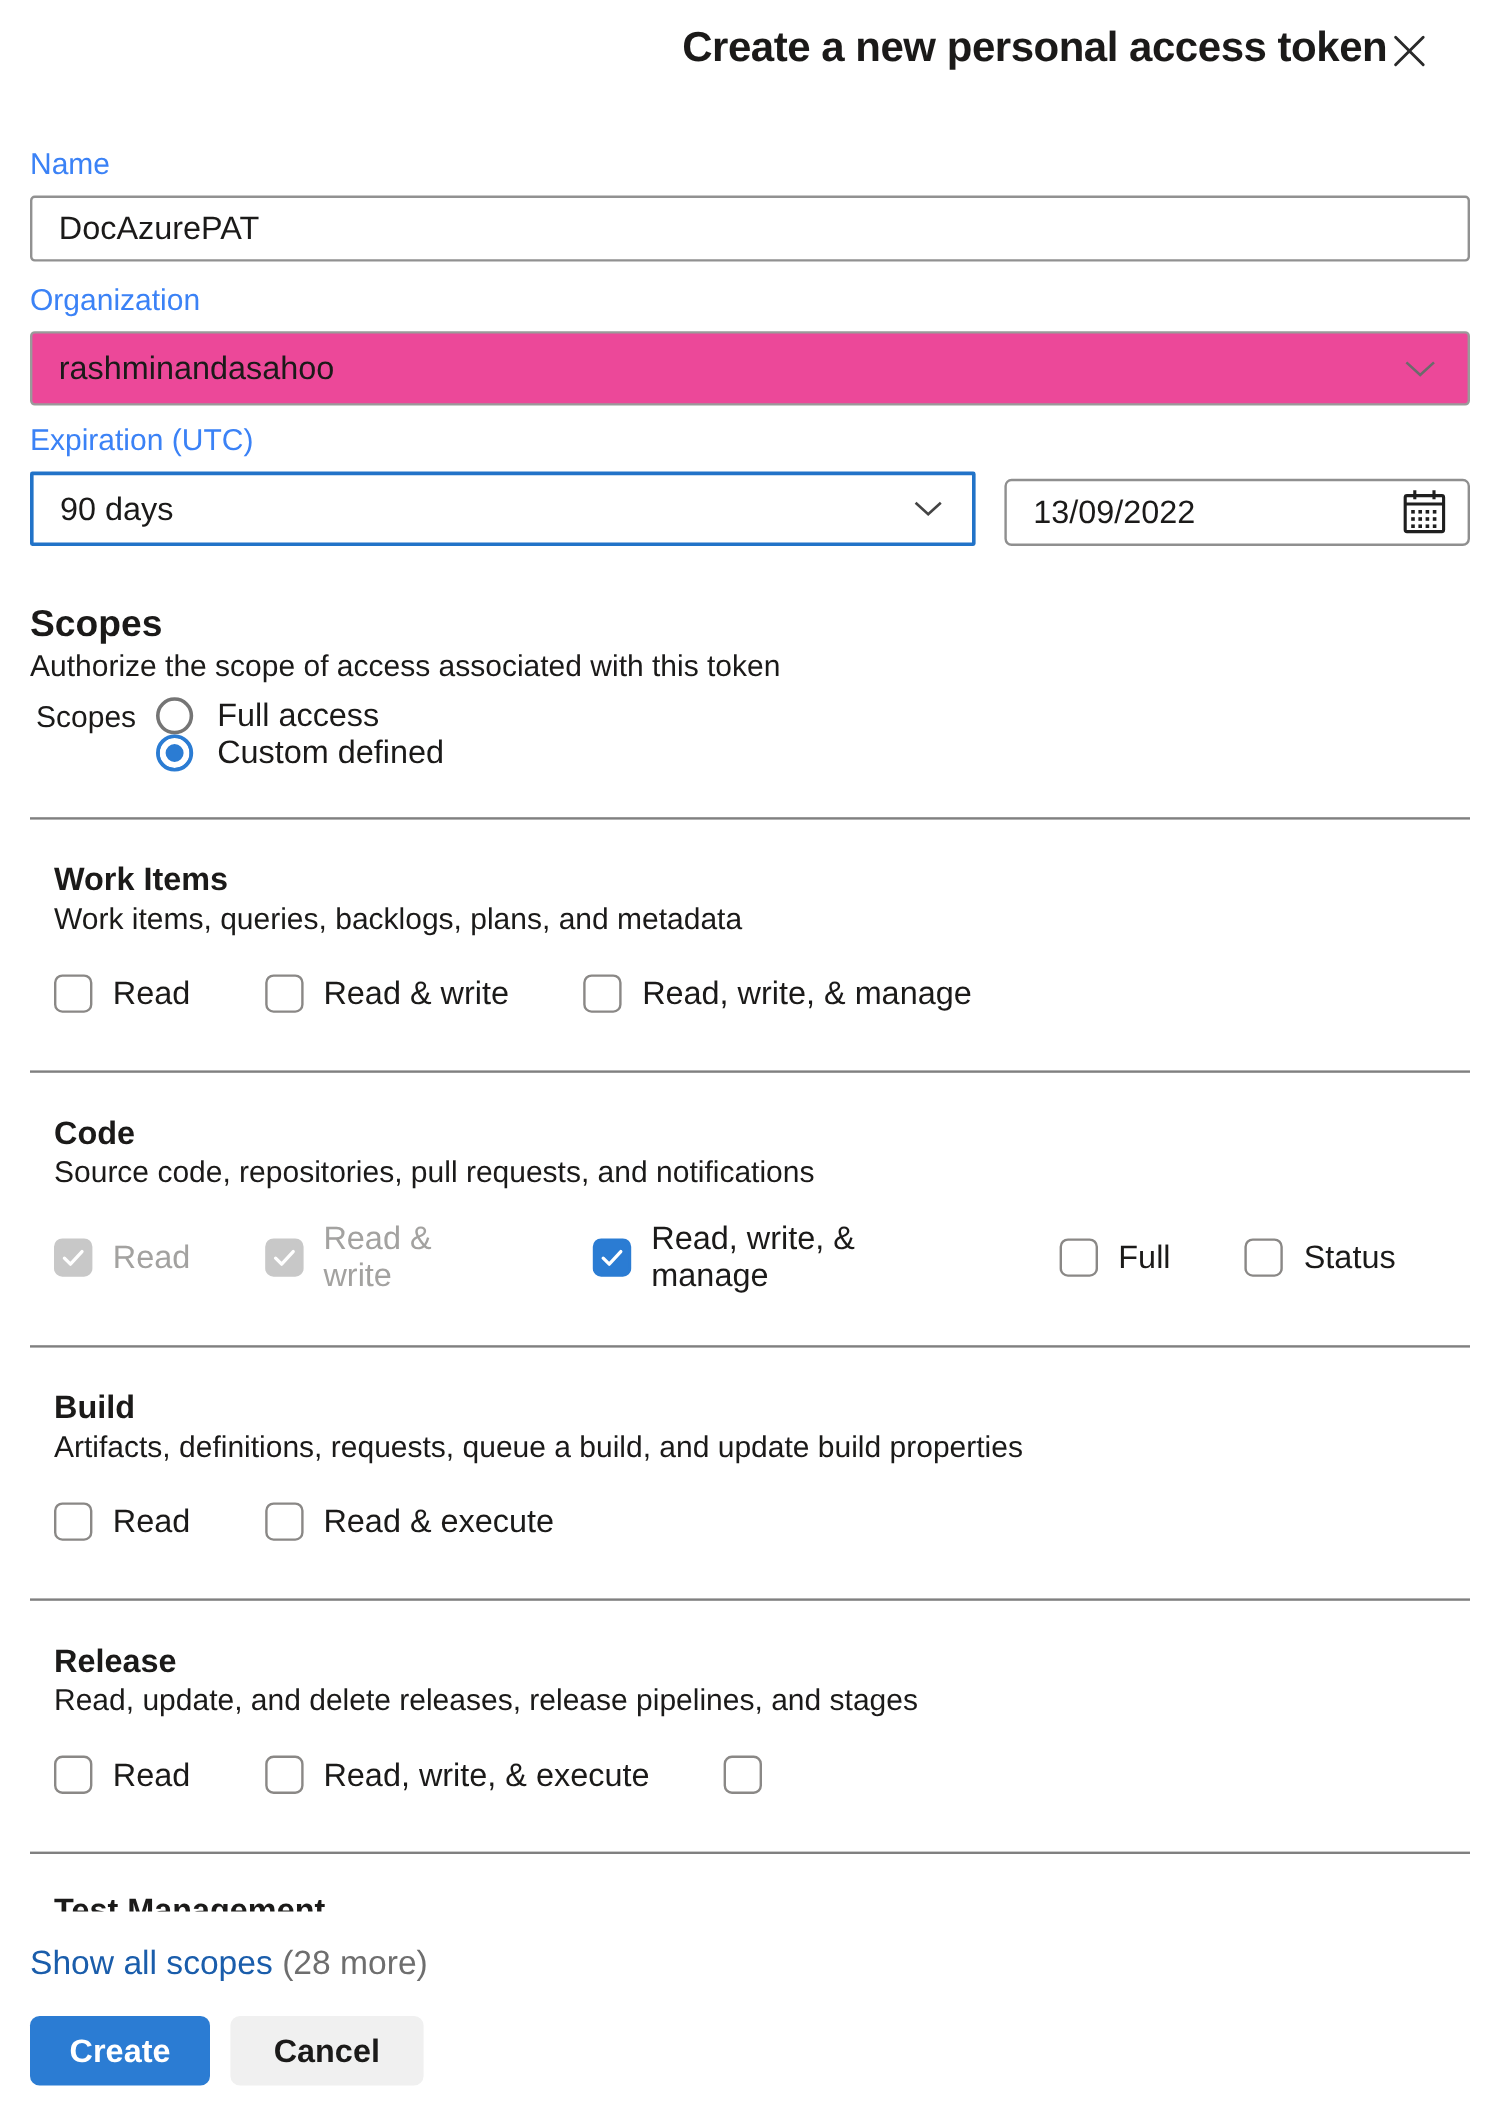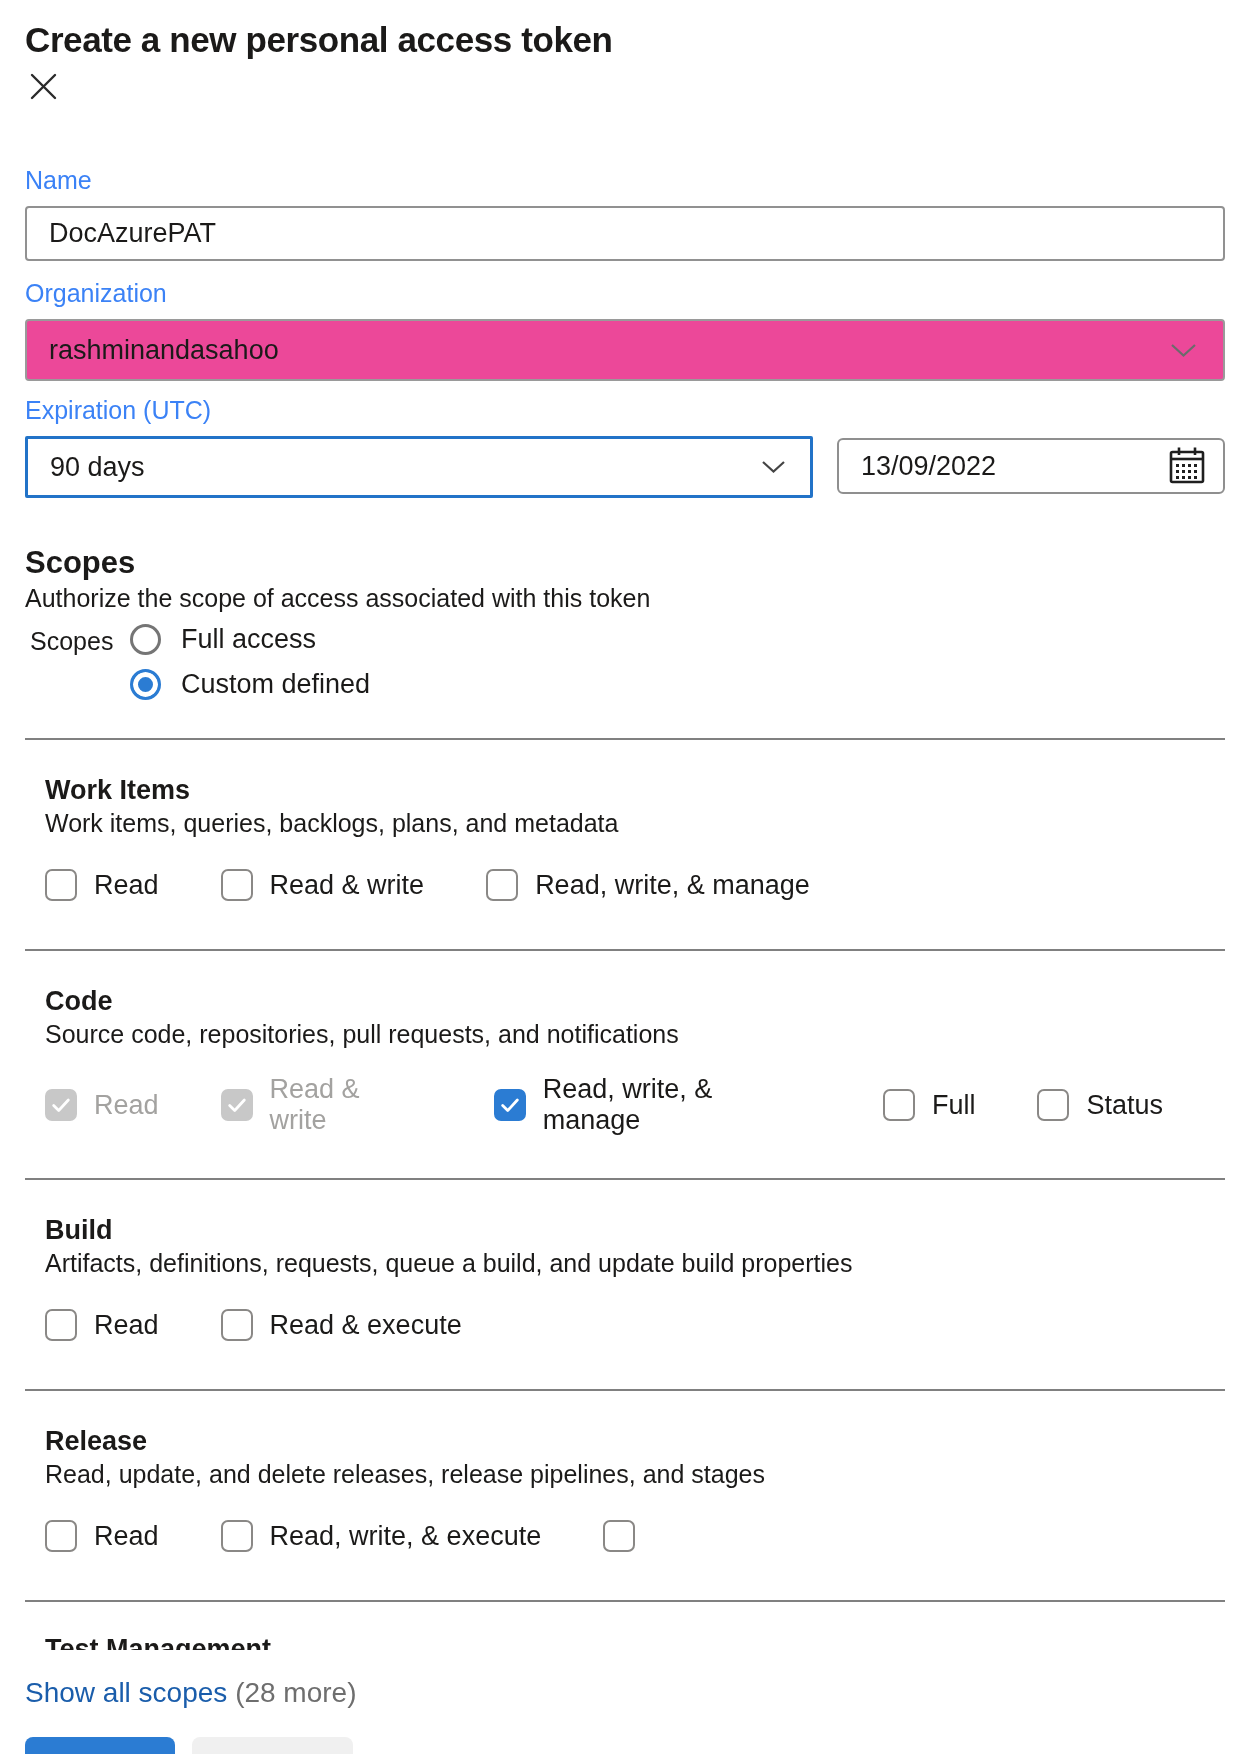--- a/index.html
+++ b/index.html
@@ -5,57 +5,57 @@
   * { box-sizing: border-box; }
   html,body { margin:0; padding:0; }
   body {
     width:1250px; height:1754px; overflow:hidden;
     background:#ffffff; color:#1b1a19;
     font-family:"Liberation Sans", sans-serif;
   }
   .dialog { padding:18px 25px 0 25px; height:100%; }
 
   
-  .dlg-header { display:flex; justify-content:flex-end; align-items:flex-start;flex-direction:column; }
+  .dlg-header { display:flex; justify-content:flex-end; align-items:flex-start; }
   .dlg-title { font-size:35px; font-weight:700; letter-spacing:-0.4px; line-height:44px; margin:0; }
   .close-btn { margin:6px 32px 0 0; cursor:pointer; line-height:0; }
 
   
   .field--name { margin-top:62px; }
   .field--org  { margin-top:19px; }
   .field--exp  { margin-top:16px; }
   .field-label { font-size:25px; line-height:26px; color:#3b82f6; margin-bottom:13px; }
   .text-input {
     width:100%; height:55px; border:2px solid #919191; border-radius:4px;
     font-family:"Liberation Sans", sans-serif; font-size:27px; color:#1b1a19;
     padding:0 22px; background:#fff; outline:none; display:block;
   }
   .select-box {
     width:100%; height:62px; border:2px solid #9a9a9a; border-radius:4px;
     display:flex; align-items:center; justify-content:space-between;
     font-size:27px; padding:0 26px 0 22px; background:#ec4899; cursor:pointer;
   }
-  .exp-row { display:flex; align-items:flex-start; gap:24px; }
+  .exp-row { display:flex; align-items:flex-end; gap:24px; }
   .duration-select {
     flex:0 0 788px; height:62px; border:3px solid #2273c8; border-radius:2px;
     display:flex; align-items:center; justify-content:space-between;
     font-size:27px; padding:0 24px 0 22px; background:#fff; cursor:pointer;
   }
   .date-box {
     flex:1; height:56px; margin-top:2px; border:2px solid #8f8f8f; border-radius:6px;
     display:flex; align-items:center; justify-content:space-between;
     font-size:27px; padding:0 16px 0 22px; background:#fff; cursor:text;
   }
 
   
   .scopes-heading { font-size:31px; font-weight:700; line-height:34px; margin-top:48px; }
   .scopes-desc { font-size:25px; line-height:26px; margin-top:5px; }
   .radio-group { display:flex; margin-top:13px; }
   .radio-group-label { font-size:25px; padding:3px 0 0 5px; width:105px; flex:none; }
-  .radio-col { display:flex; flex-direction:column; gap:14px; }
+  .radio-col { display:flex; flex-direction:column; }
   .radio-row { display:flex; align-items:center; gap:20px; cursor:pointer; }
   .radio {
     width:31px; height:31px; border-radius:50%; border:3px solid #757575; background:#fff; flex:none;
   }
   .radio-row.selected .radio {
     border-color:#2b7cd3; background:#2b7cd3; box-shadow:inset 0 0 0 5px #ffffff;
   }
   .radio-label { font-size:27px; }
 
   .divider { height:2px; background:#808080; margin-top:38px; }

